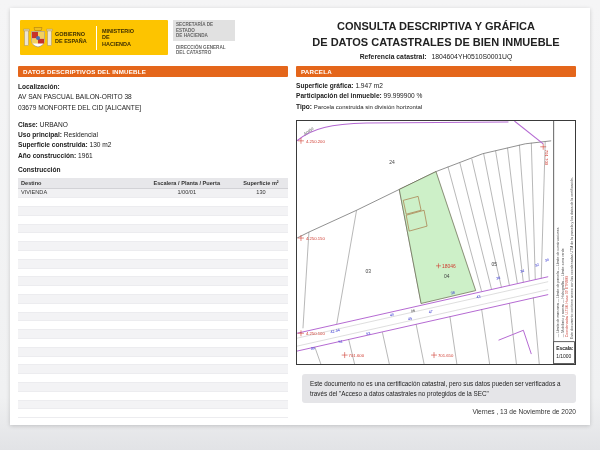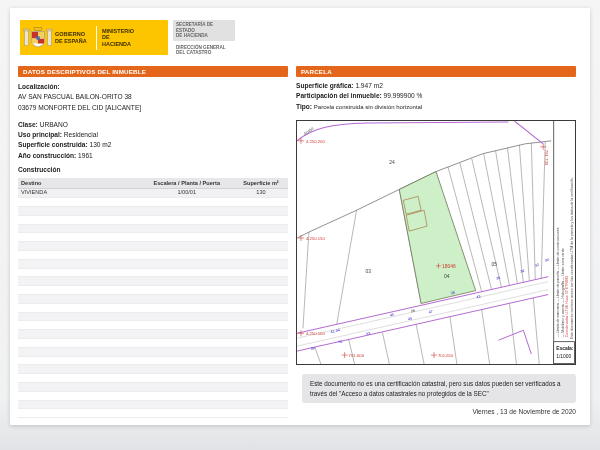--- a/index.html
+++ b/index.html
@@ -84,20 +84,28 @@
     <div class="dept-box1">
       <div>SECRETARÍA DE ESTADO</div>
         <div>DE HACIENDA</div>
     </div>
     <div class="dept-box2">
       <div>DIRECCIÓN GENERAL</div>
         <div>DEL CATASTRO</div>
     </div>
   </div>
 
+  <div class="abs title-block">
+    <div class="t1">CONSULTA DESCRIPTIVA Y GRÁFICA</div>
+    <div class="t1">DE DATOS CATASTRALES DE BIEN INMUEBLE</div>
+    <div class="ref">
+      <span class="lbl">Referencia catastral:</span>
+      <span class="val">1804604YH0510S0001UQ</span>
+    </div>
+  </div>
 
   <div class="abs obar obar-left">DATOS DESCRIPTIVOS DEL INMUEBLE</div>
   <div class="abs obar obar-right">PARCELA</div>
 
   <div class="abs left-col">
     <div class="line b">Localización:</div>
     <div class="line">AV SAN PASCUAL BAILON-ORITO 38</div>
     <div class="line">03679 MONFORTE DEL CID [ALICANTE]</div>
     <div class="gap8"></div>
     <div class="line"><span class="b">Clase:</span> <span>URBANO</span></div>

